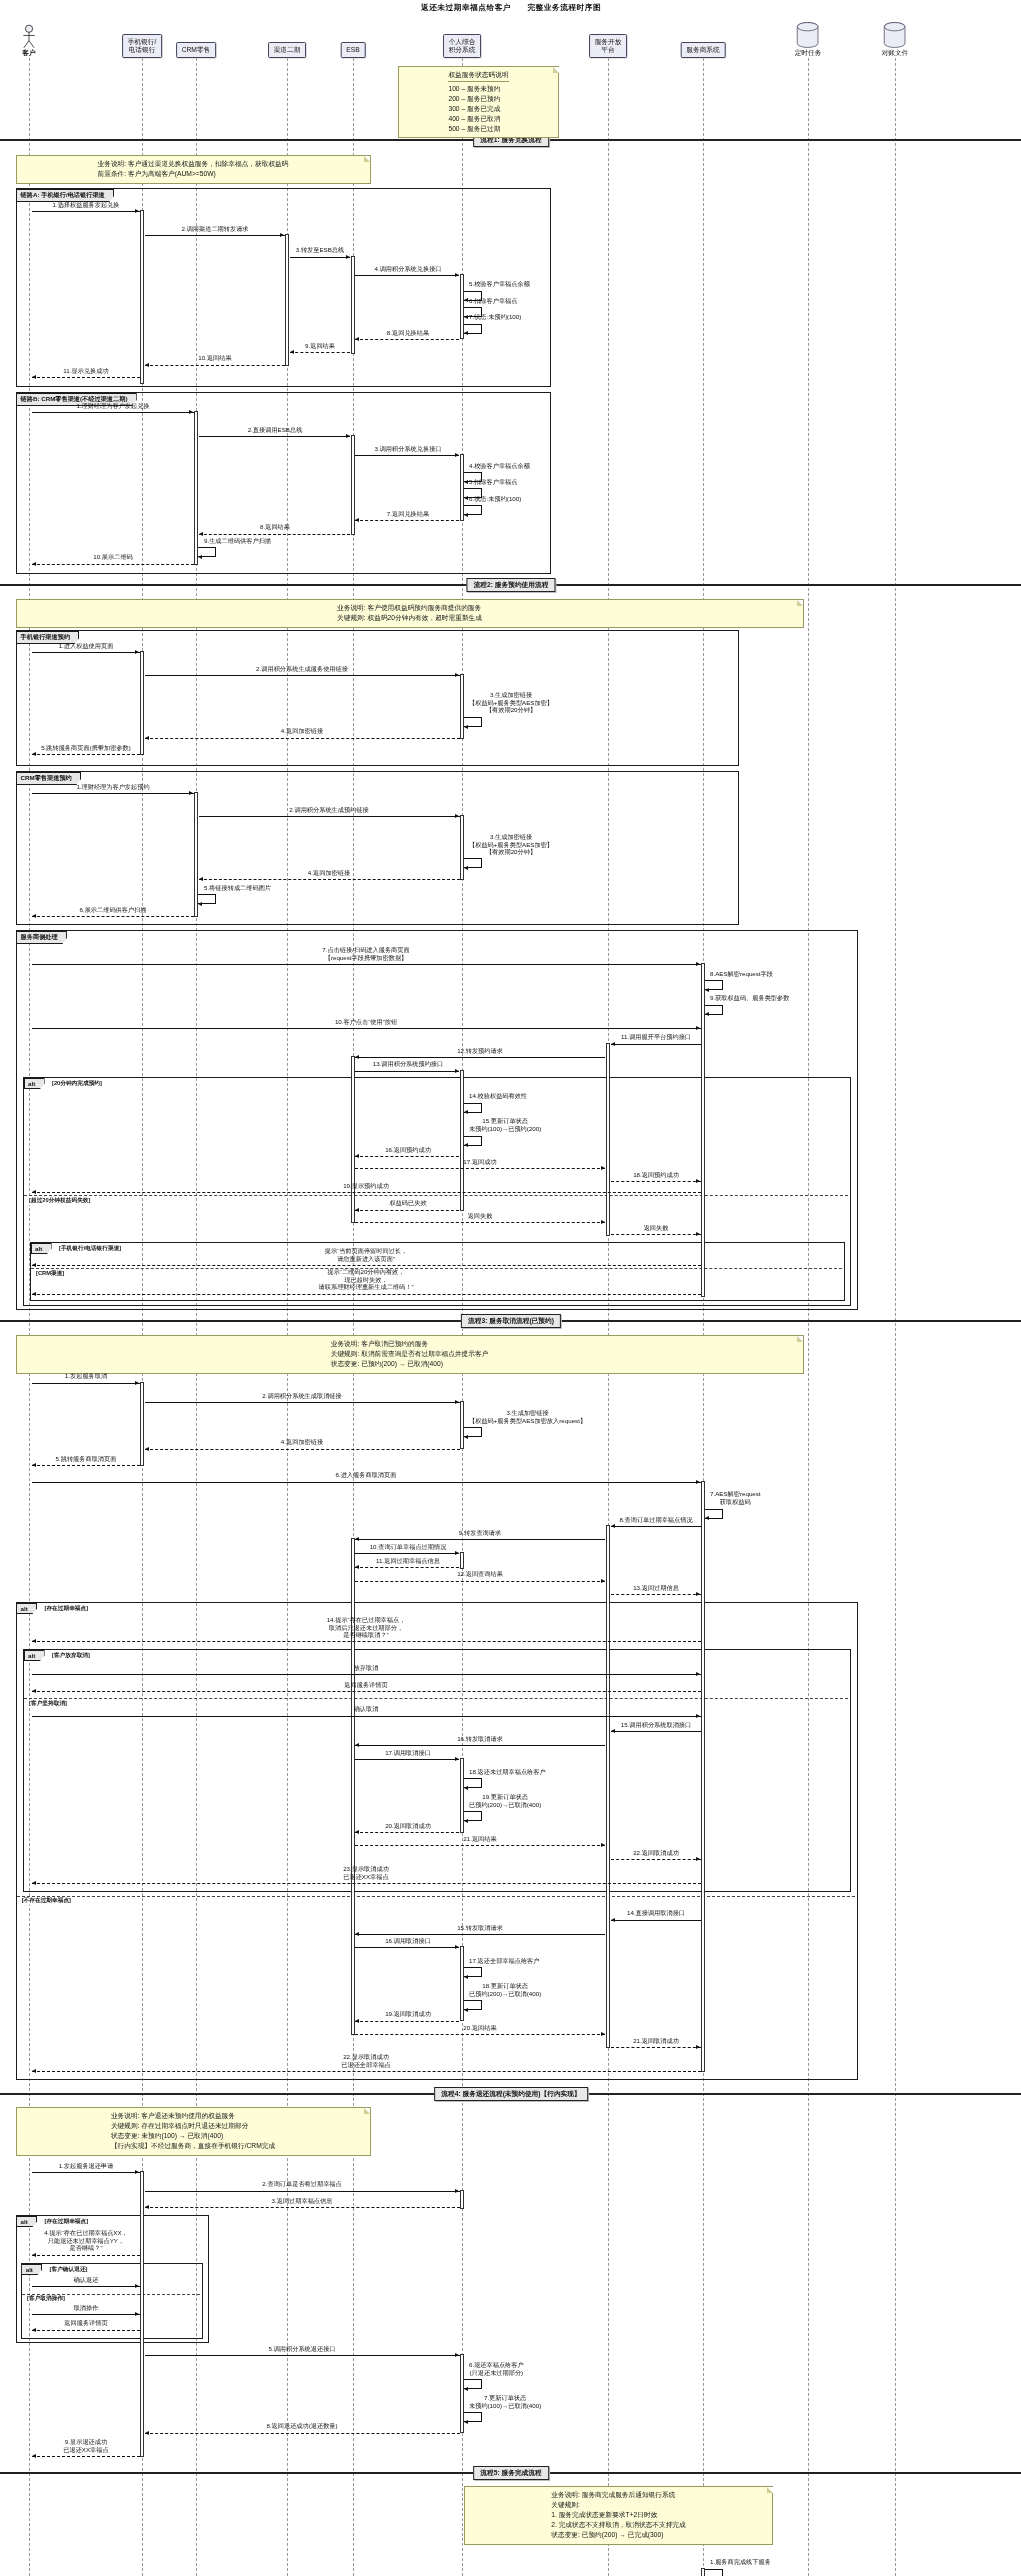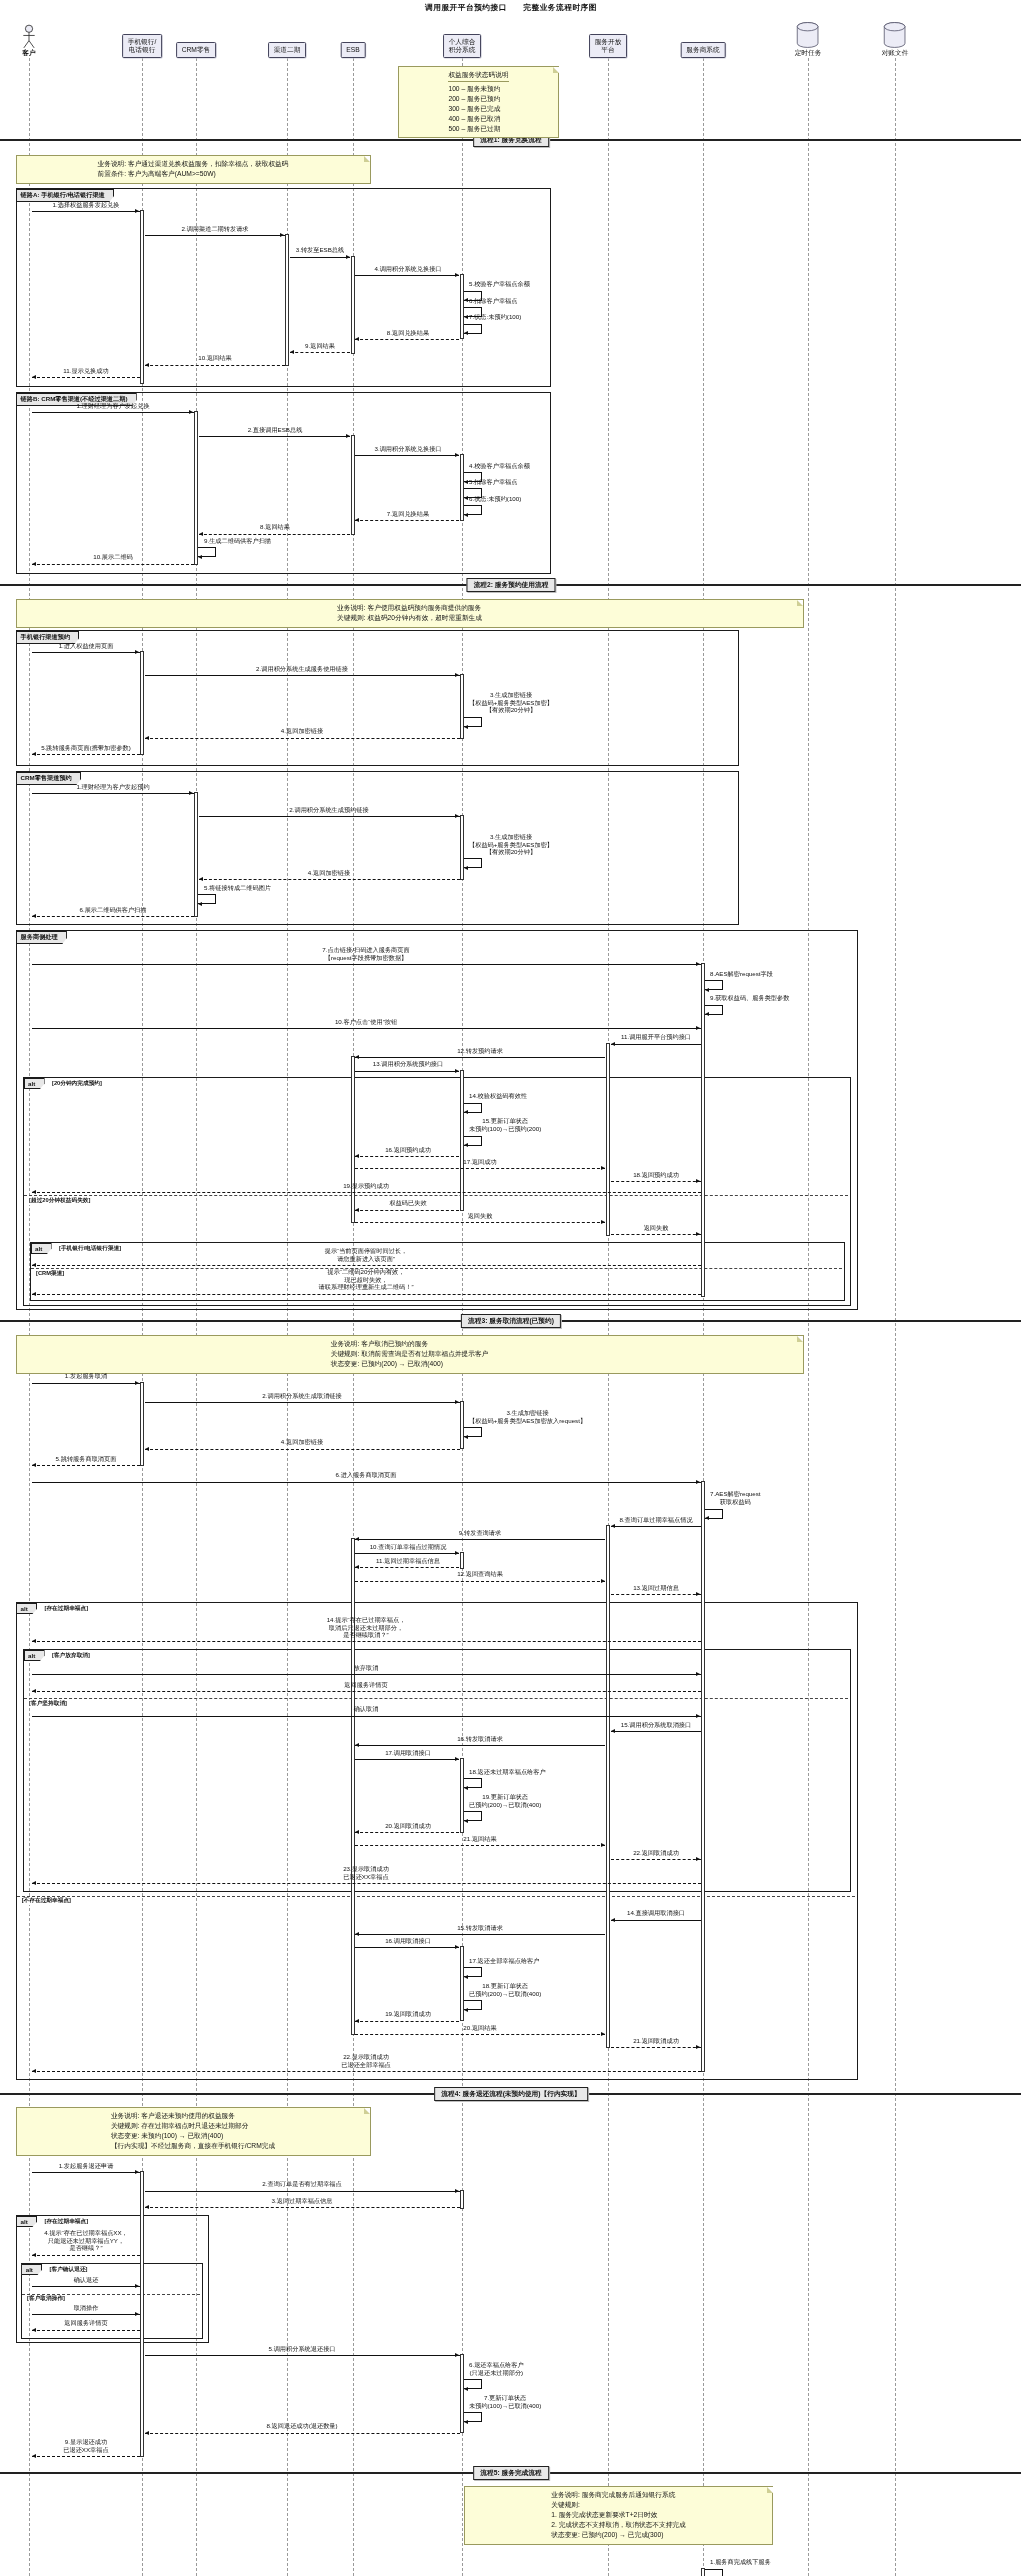--- a/index.html
+++ b/index.html
@@ -33,21 +33,21 @@
   .mline{position:absolute;height:0;z-index:6;}
   .mlabel{position:absolute;font-size:6.2px;line-height:7.7px;white-space:nowrap;text-align:center;z-index:7;}
   .ah{position:absolute;width:0;height:0;z-index:7;}
   .selfhook{position:absolute;width:17.5px;height:10.3px;border:0.7px solid #111;border-left:none;
     box-sizing:border-box;z-index:6;}
 </style>
 </head>
 <body>
 
 <div id="canvas">
-  <div class="title">调用服开平台预约接口　　完整业务流程时序图</div>
+  <div class="title">返还未过期幸福点给客户　　完整业务流程时序图</div>
 <div class="lifeline" style="left: 29px; top: 58px; height: 3538px;"></div>
     <div class="lifeline" style="left: 142px; top: 58px; height: 3538px;"></div>
     <div class="lifeline" style="left: 196px; top: 58px; height: 3538px;"></div>
     <div class="lifeline" style="left: 287px; top: 58px; height: 3538px;"></div>
     <div class="lifeline" style="left: 353px; top: 58px; height: 3538px;"></div>
     <div class="lifeline" style="left: 462px; top: 58px; height: 3538px;"></div>
     <div class="lifeline" style="left: 608px; top: 58px; height: 3538px;"></div>
     <div class="lifeline" style="left: 703px; top: 58px; height: 3538px;"></div>
     <div class="lifeline" style="left: 808px; top: 58px; height: 3538px;"></div>
     <div class="lifeline" style="left: 895px; top: 58px; height: 3538px;"></div>

